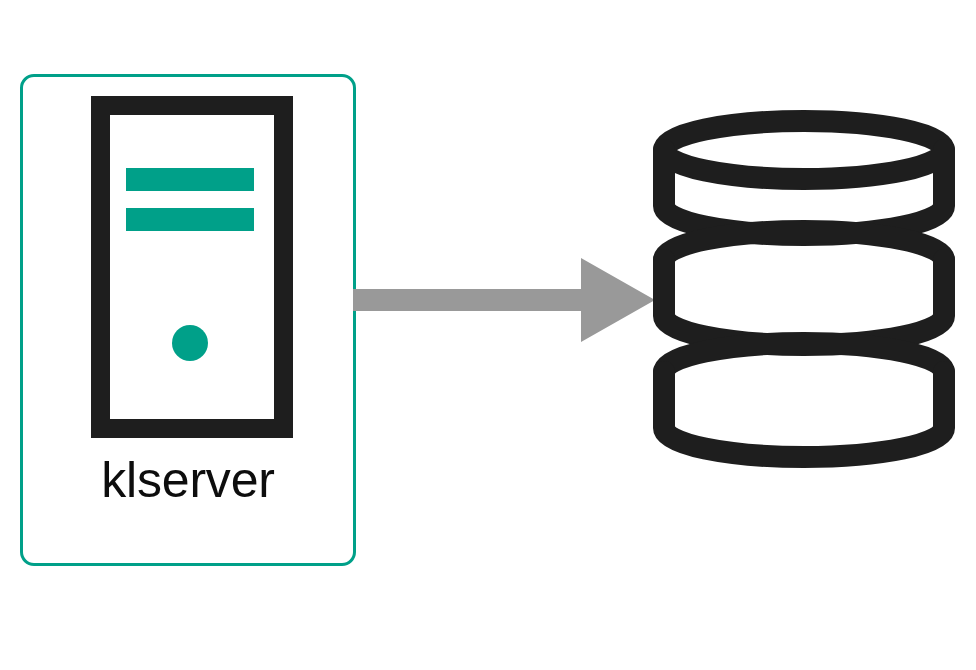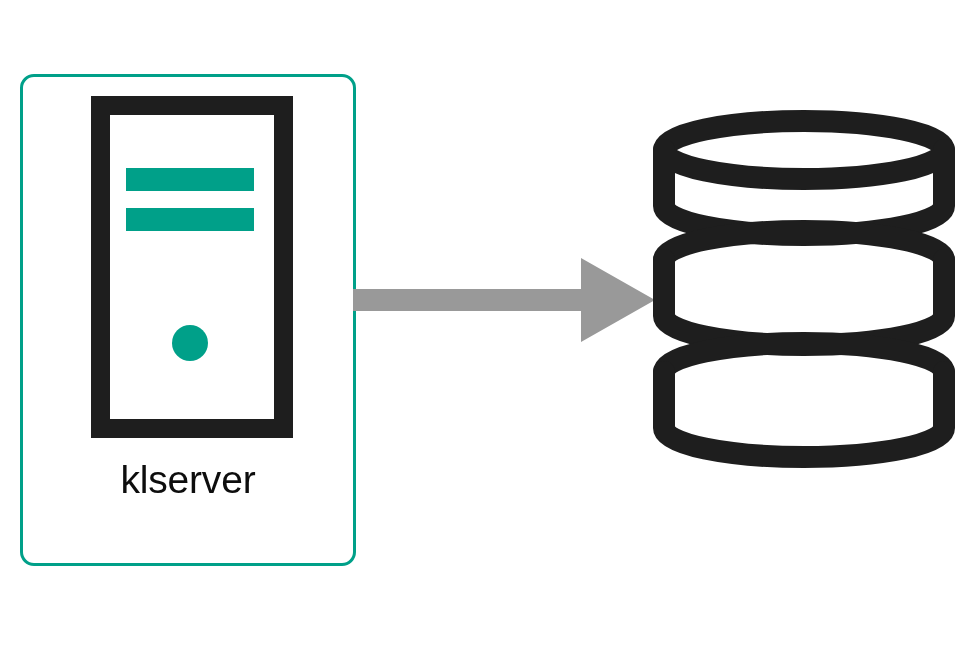--- a/index.html
+++ b/index.html
@@ -73,21 +73,21 @@
   }
 
   
   #card-label {
     position: absolute;
     left: 0;
     right: 0;
     top: 377px;
     text-align: center;
     color: #0d0d0d;
-    font-size: 39px;
+    font-size: 50px;
     line-height: 52px;
     font-weight: 400;
     letter-spacing: -0.2px;
     white-space: nowrap;
   }
   #card-label .line { display: block; }
 
   
   #flow-arrow {
     position: absolute;

